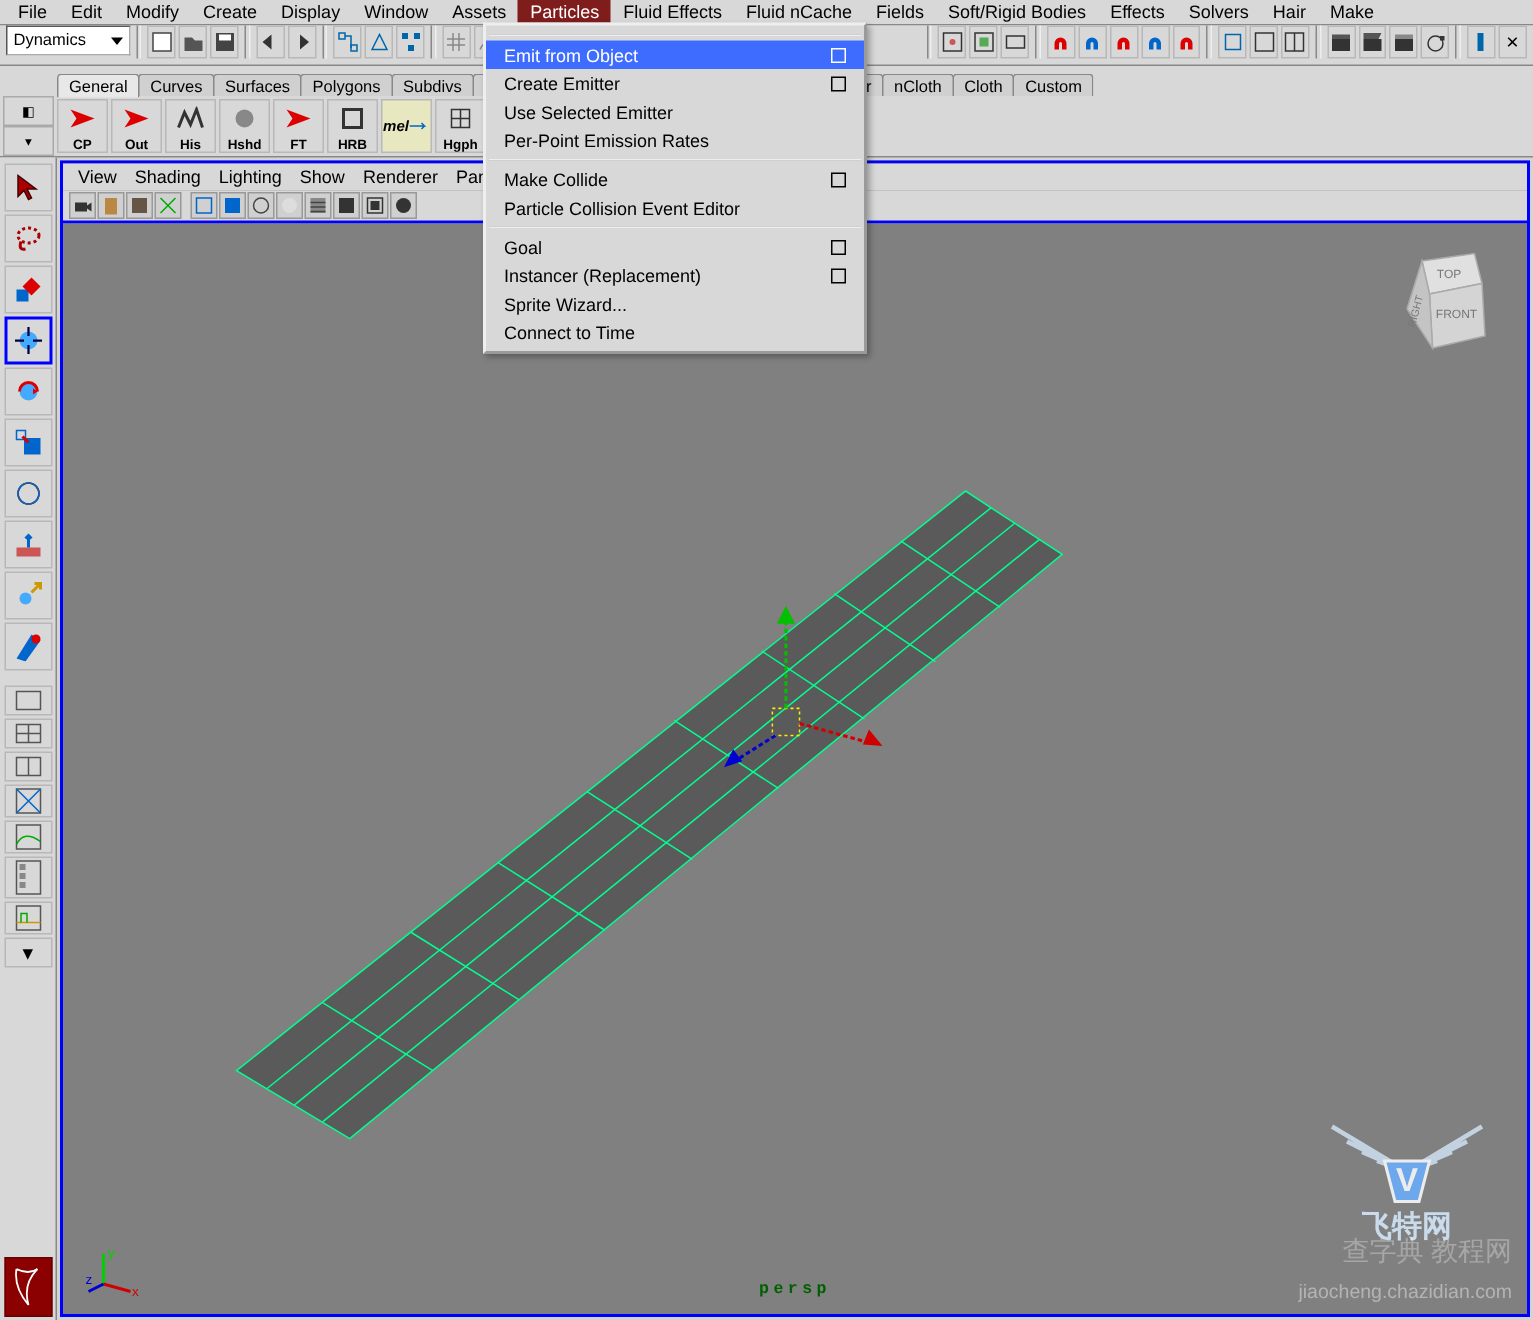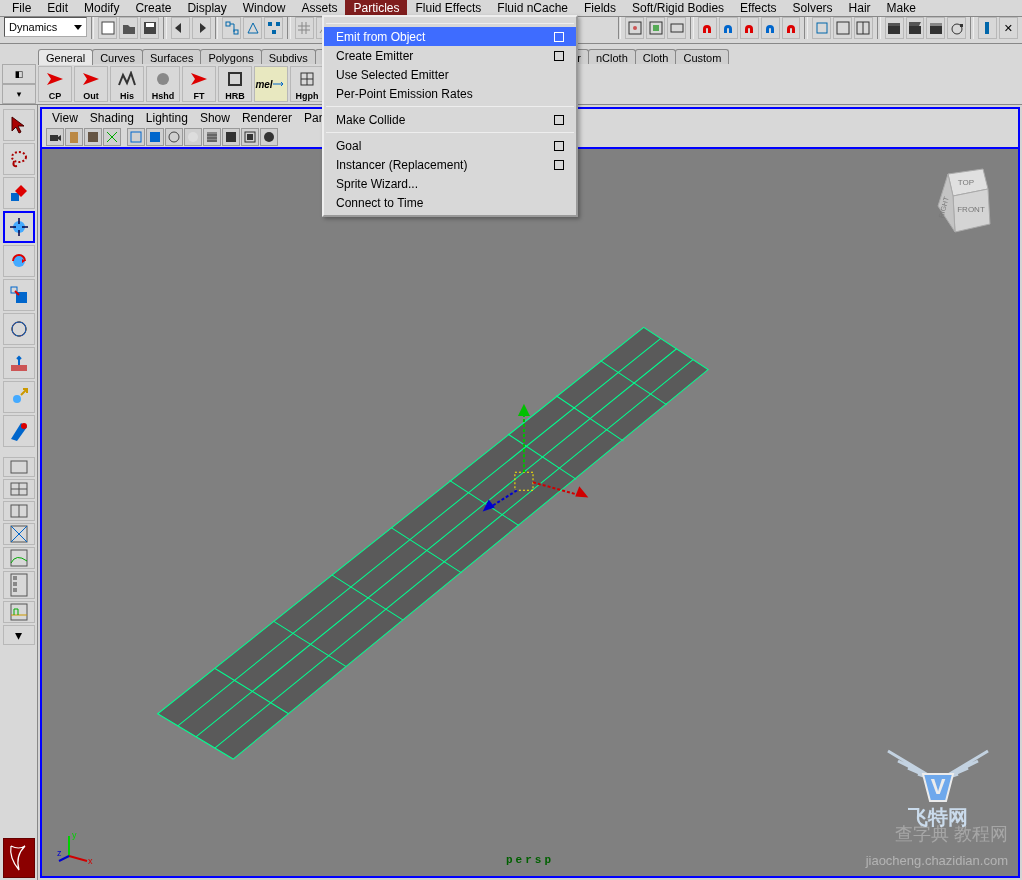--- a/index.html
+++ b/index.html
@@ -630,20 +630,23 @@
       <span>Use Selected Emitter</span>
     </div>
     <div class="dditem">
       <span>Per-Point Emission Rates</span>
     </div>
     <div class="ddsep"></div>
     <div class="dditem">
       <span>Make Collide</span>
       <span class="optbox"></span>
     </div>
+    <div class="dditem">
+      <span>Particle Collision Event Editor</span>
+    </div>
     <div class="ddsep"></div>
     <div class="dditem">
       <span>Goal</span>
       <span class="optbox"></span>
     </div>
     <div class="dditem">
       <span>Instancer (Replacement)</span>
       <span class="optbox"></span>
     </div>
     <div class="dditem">

